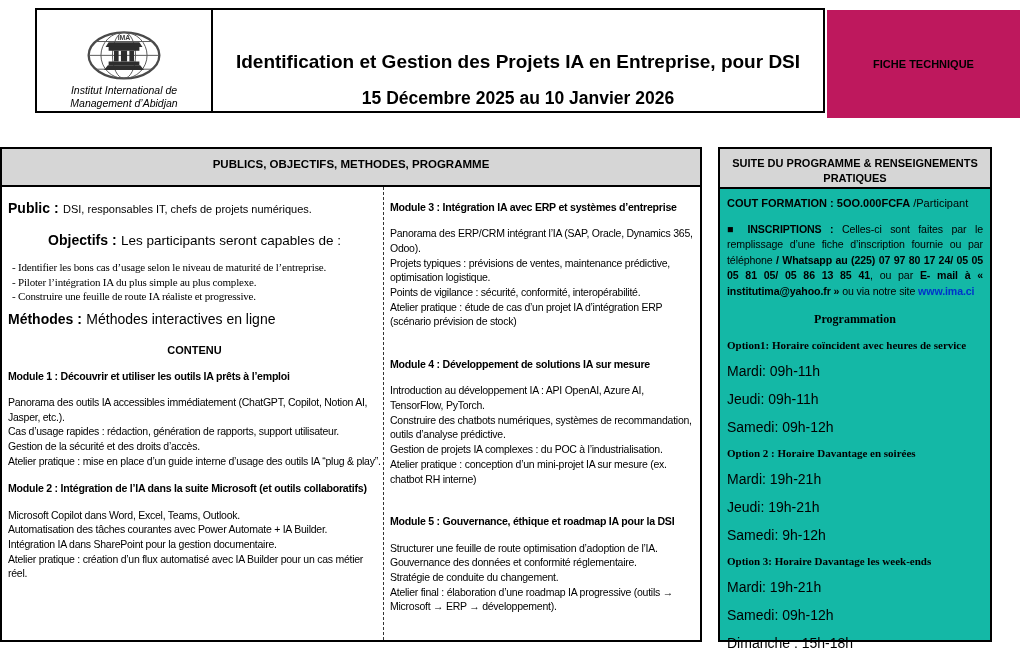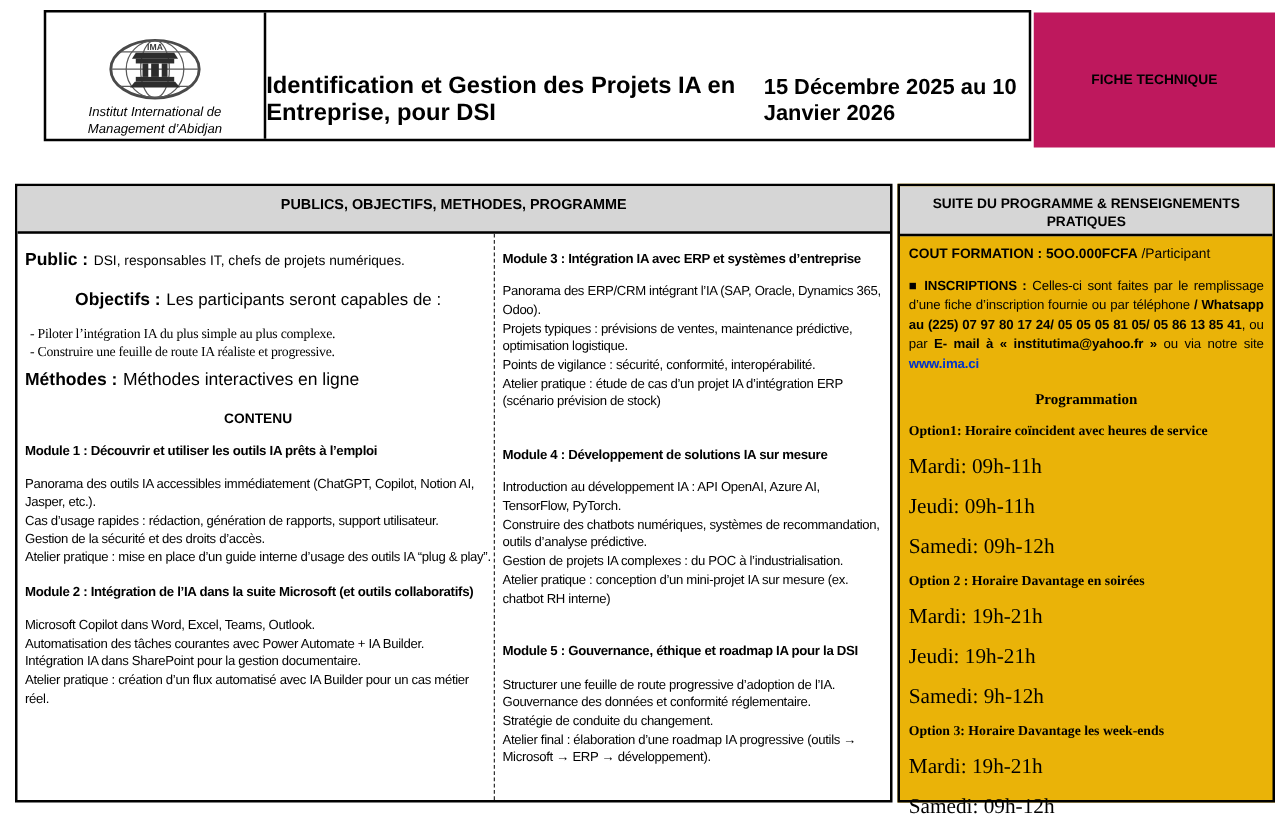--- a/index.html
+++ b/index.html
@@ -12,36 +12,36 @@
   .header-box {
     position:absolute; left:35px; top:8px; width:790px; height:105px;
     border:2px solid #000; display:flex; background:#fff;
   }
   .logo-cell {
     width:176px; border-right:2px solid #000; display:flex; flex-direction:column;
     align-items:center; padding-top:20px;
   }
   .logo-cell svg { width:98px; height:64px; }
   .org-name { font-style:italic; font-size:10.5px; line-height:1.3; text-align:center; margin-top:3px; }
-  .title-cell { flex:1; display:flex; align-items:center; justify-content:center; gap:15px;margin-top:39px; }
+  .title-cell { flex:1; display:flex; flex-direction:column; align-items:center; justify-content:center; gap:15px;margin-top:39px; }
   .doc-title { font-weight:bold; font-size:19px; }
   .doc-dates { font-weight:bold; font-size:17.5px; }
   .fiche-badge {
     position:absolute; left:827px; top:10px; width:193px; height:108px;
     background:#be185d; display:flex; align-items:center; justify-content:center;
     font-weight:bold; font-size:11px;
   }
   
   .left-box {
-    position:absolute; left:12px; top:147px; width:702px; height:495px;
+    position:absolute; left:0; top:147px; width:702px; height:495px;
     border:2px solid #000; display:flex; flex-direction:column; background:#fff;
   }
   .right-box {
-    position:absolute; left:718px; top:147px; width:302px; height:495px;
-    border:2px solid #000; display:flex; flex-direction:column; background:#eab308;
+    position:absolute; left:718px; top:147px; width:274px; height:495px;
+    border:2px solid #000; display:flex; flex-direction:column; background:#14b8a6;
   }
   .panel-title-bar {
     background:#d6d6d6; border-bottom:2px solid #000; font-weight:bold; text-align:center;
   }
   .left-box .panel-title-bar { height:38px; padding-top:9px; font-size:11.5px; }
   .right-box .panel-title-bar { height:44px; padding-top:7px; font-size:11px; line-height:1.4; }
   .columns { flex:1; display:flex; min-height:0; }
   .col-a { width:381px; padding:6px 2px 0 6px; }
   .col-b { flex:1; border-left:1px dashed #333; padding:7px 2px 0 6px; }
   
@@ -60,21 +60,21 @@
   .module-title { font-weight:bold; font-size:10.6px; line-height:1.35; letter-spacing:-0.25px; }
   .module-lines { margin-top:12px; font-size:10.5px; line-height:1.4; letter-spacing:-0.25px; }
   
   .right-content { flex:1; padding:6px 7px 0 7px; }
   .cout { font-size:11px; margin-top:2px; }
   .b { font-weight:bold; }
   .inscriptions { margin-top:13px; font-size:10.6px; line-height:1.46; text-align:justify; letter-spacing:-0.1px; }
   .link { color:#0033cc; font-weight:bold; text-decoration:none; cursor:pointer; }
   .prog-heading { font-family:"Liberation Serif", serif; font-weight:bold; font-size:12px; text-align:center; margin-top:13px; }
   .option-title { font-family:"Liberation Serif", serif; font-weight:bold; font-size:11px; margin-top:12px; }
-  .slot { font-family:Liberation Serif, serif; font-size:17px; margin-top:12px; }
+  .slot { font-family:Liberation Sans, sans-serif; font-size:14px; margin-top:12px; }
 </style>
 </head>
 <body>
 
 <div class="header-box">
   <div class="logo-cell">
     <svg viewBox="0 0 100 66" aria-hidden="true">
       <defs>
         <clipPath id="globeClip">
             <ellipse cx="50" cy="33" rx="46" ry="30"></ellipse>
@@ -117,20 +117,21 @@
   <div class="panel-title-bar">
     <span>PUBLICS, OBJECTIFS, METHODES, PROGRAMME</span>
   </div>
   <div class="columns">
 
     <div class="col-a">
       <p class="lead"><span class="lbl">Public :</span> <span class="public-text">DSI, responsables IT, chefs de projets numériques.</span></p>
       <p class="lead"><span class="lbl">Objectifs :</span> <span class="obj-text">Les participants seront capables de :</span></p>
       <ul class="bullets">
 
+          <li>Identifier les bons cas d’usage selon le niveau de maturité de l’entreprise.</li>
 
           <li>Piloter l’intégration IA du plus simple au plus complexe.</li>
 
           <li>Construire une feuille de route IA réaliste et progressive.</li>
         </ul>
       <p class="lead"><span class="lbl">Méthodes :</span> <span class="meth-text">Méthodes interactives en ligne</span></p>
       <div class="contenu">CONTENU</div>
       <div>
 
           <div class="module">
@@ -191,21 +192,21 @@
                 <div>Gestion de projets IA complexes : du POC à l’industrialisation.</div>
 
                 <div>Atelier pratique : conception d’un mini-projet IA sur mesure (ex. chatbot RH interne)</div>
               </div>
           </div>
 
           <div class="module">
             <div class="module-title">Module 5 : Gouvernance, éthique et roadmap IA pour la DSI</div>
             <div class="module-lines">
 
-                <div>Structurer une feuille de route progressive d’adoption de l’IA.</div>
+                <div>Structurer une feuille de route optimisation d’adoption de l’IA.</div>
 
                 <div>Gouvernance des données et conformité réglementaire.</div>
 
                 <div>Stratégie de conduite du changement.</div>
 
                 <div>Atelier final : élaboration d’une roadmap IA progressive (outils → Microsoft → ERP → développement).</div>
               </div>
           </div>
         </div>
     </div>

